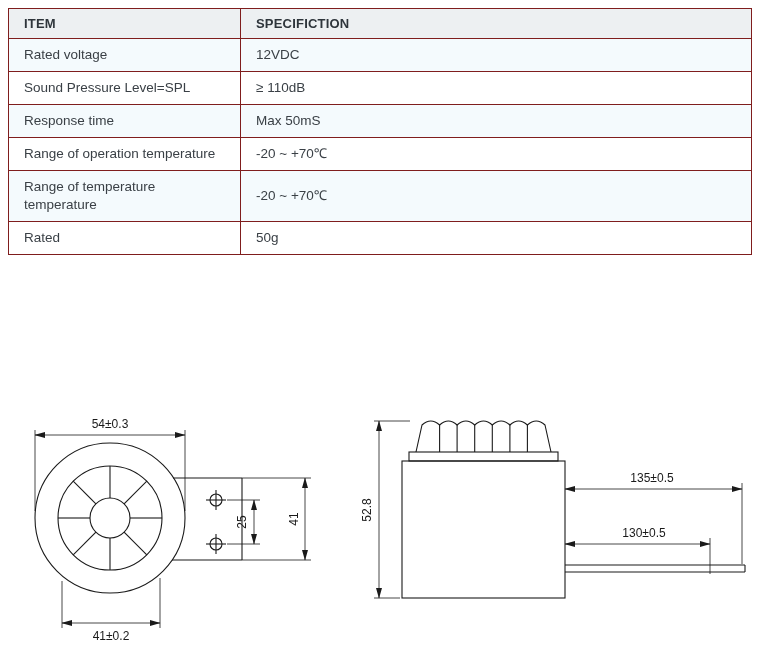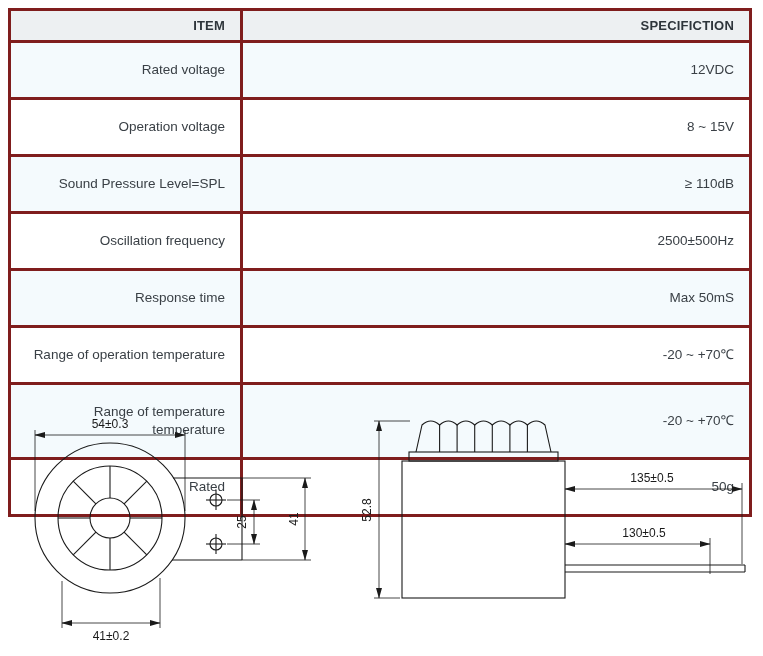--- a/index.html
+++ b/index.html
@@ -12,33 +12,33 @@
     overflow: hidden;
   }
   .spec-table {
     position: absolute; top: 8px; left: 8px;
     width: 744px;
     border-collapse: collapse;
     font-size: 13.5px;
     color: #3a4046;
   }
   .spec-table th, .spec-table td {
-    border: 3px solid #7f1d1d;
-    text-align: right;
+    border: 1px solid #7f1d1d;
+    text-align: left;
   }
   .spec-table th {
     background: #edf0f2;
     font-weight: 700;
     font-size: 13px;
     color: #2e353b;
     padding: 7px 15px;
     letter-spacing: 0.2px;
   }
   .spec-table td {
-    padding: 18px 15px;
+    padding: 7px 15px;
     line-height: 18px;
     font-weight: 400;
   }
   .spec-table td.c1 { width: 232px; }
   .spec-table tbody tr:nth-child(odd)  { background: #f4fafd; }
   .spec-table tbody tr:nth-child(even) { background: #ffffff; }
 
   .drawings {
     position: absolute; top: 416px; left: 0;
     width: 762px; height: 240px;
@@ -63,30 +63,22 @@
       <th class="c1">ITEM</th>
       <th class="c2">SPECIFICTION</th>
     </tr>
   </thead>
   <tbody>
     <tr>
       <td class="c1">Rated voltage</td>
       <td class="c2">12VDC</td>
     </tr>
     <tr>
-      <td class="c1">Operation voltage</td>
-      <td class="c2">8 ~ 15V</td>
-    </tr>
-    <tr>
       <td class="c1">Sound Pressure Level=SPL</td>
       <td class="c2">≥ 110dB</td>
-    </tr>
-    <tr>
-      <td class="c1">Oscillation frequency</td>
-      <td class="c2">2500±500Hz</td>
     </tr>
     <tr>
       <td class="c1">Response time</td>
       <td class="c2">Max 50mS</td>
     </tr>
     <tr>
       <td class="c1">Range of operation temperature</td>
       <td class="c2">-20 ~ +70℃</td>
     </tr>
     <tr>

